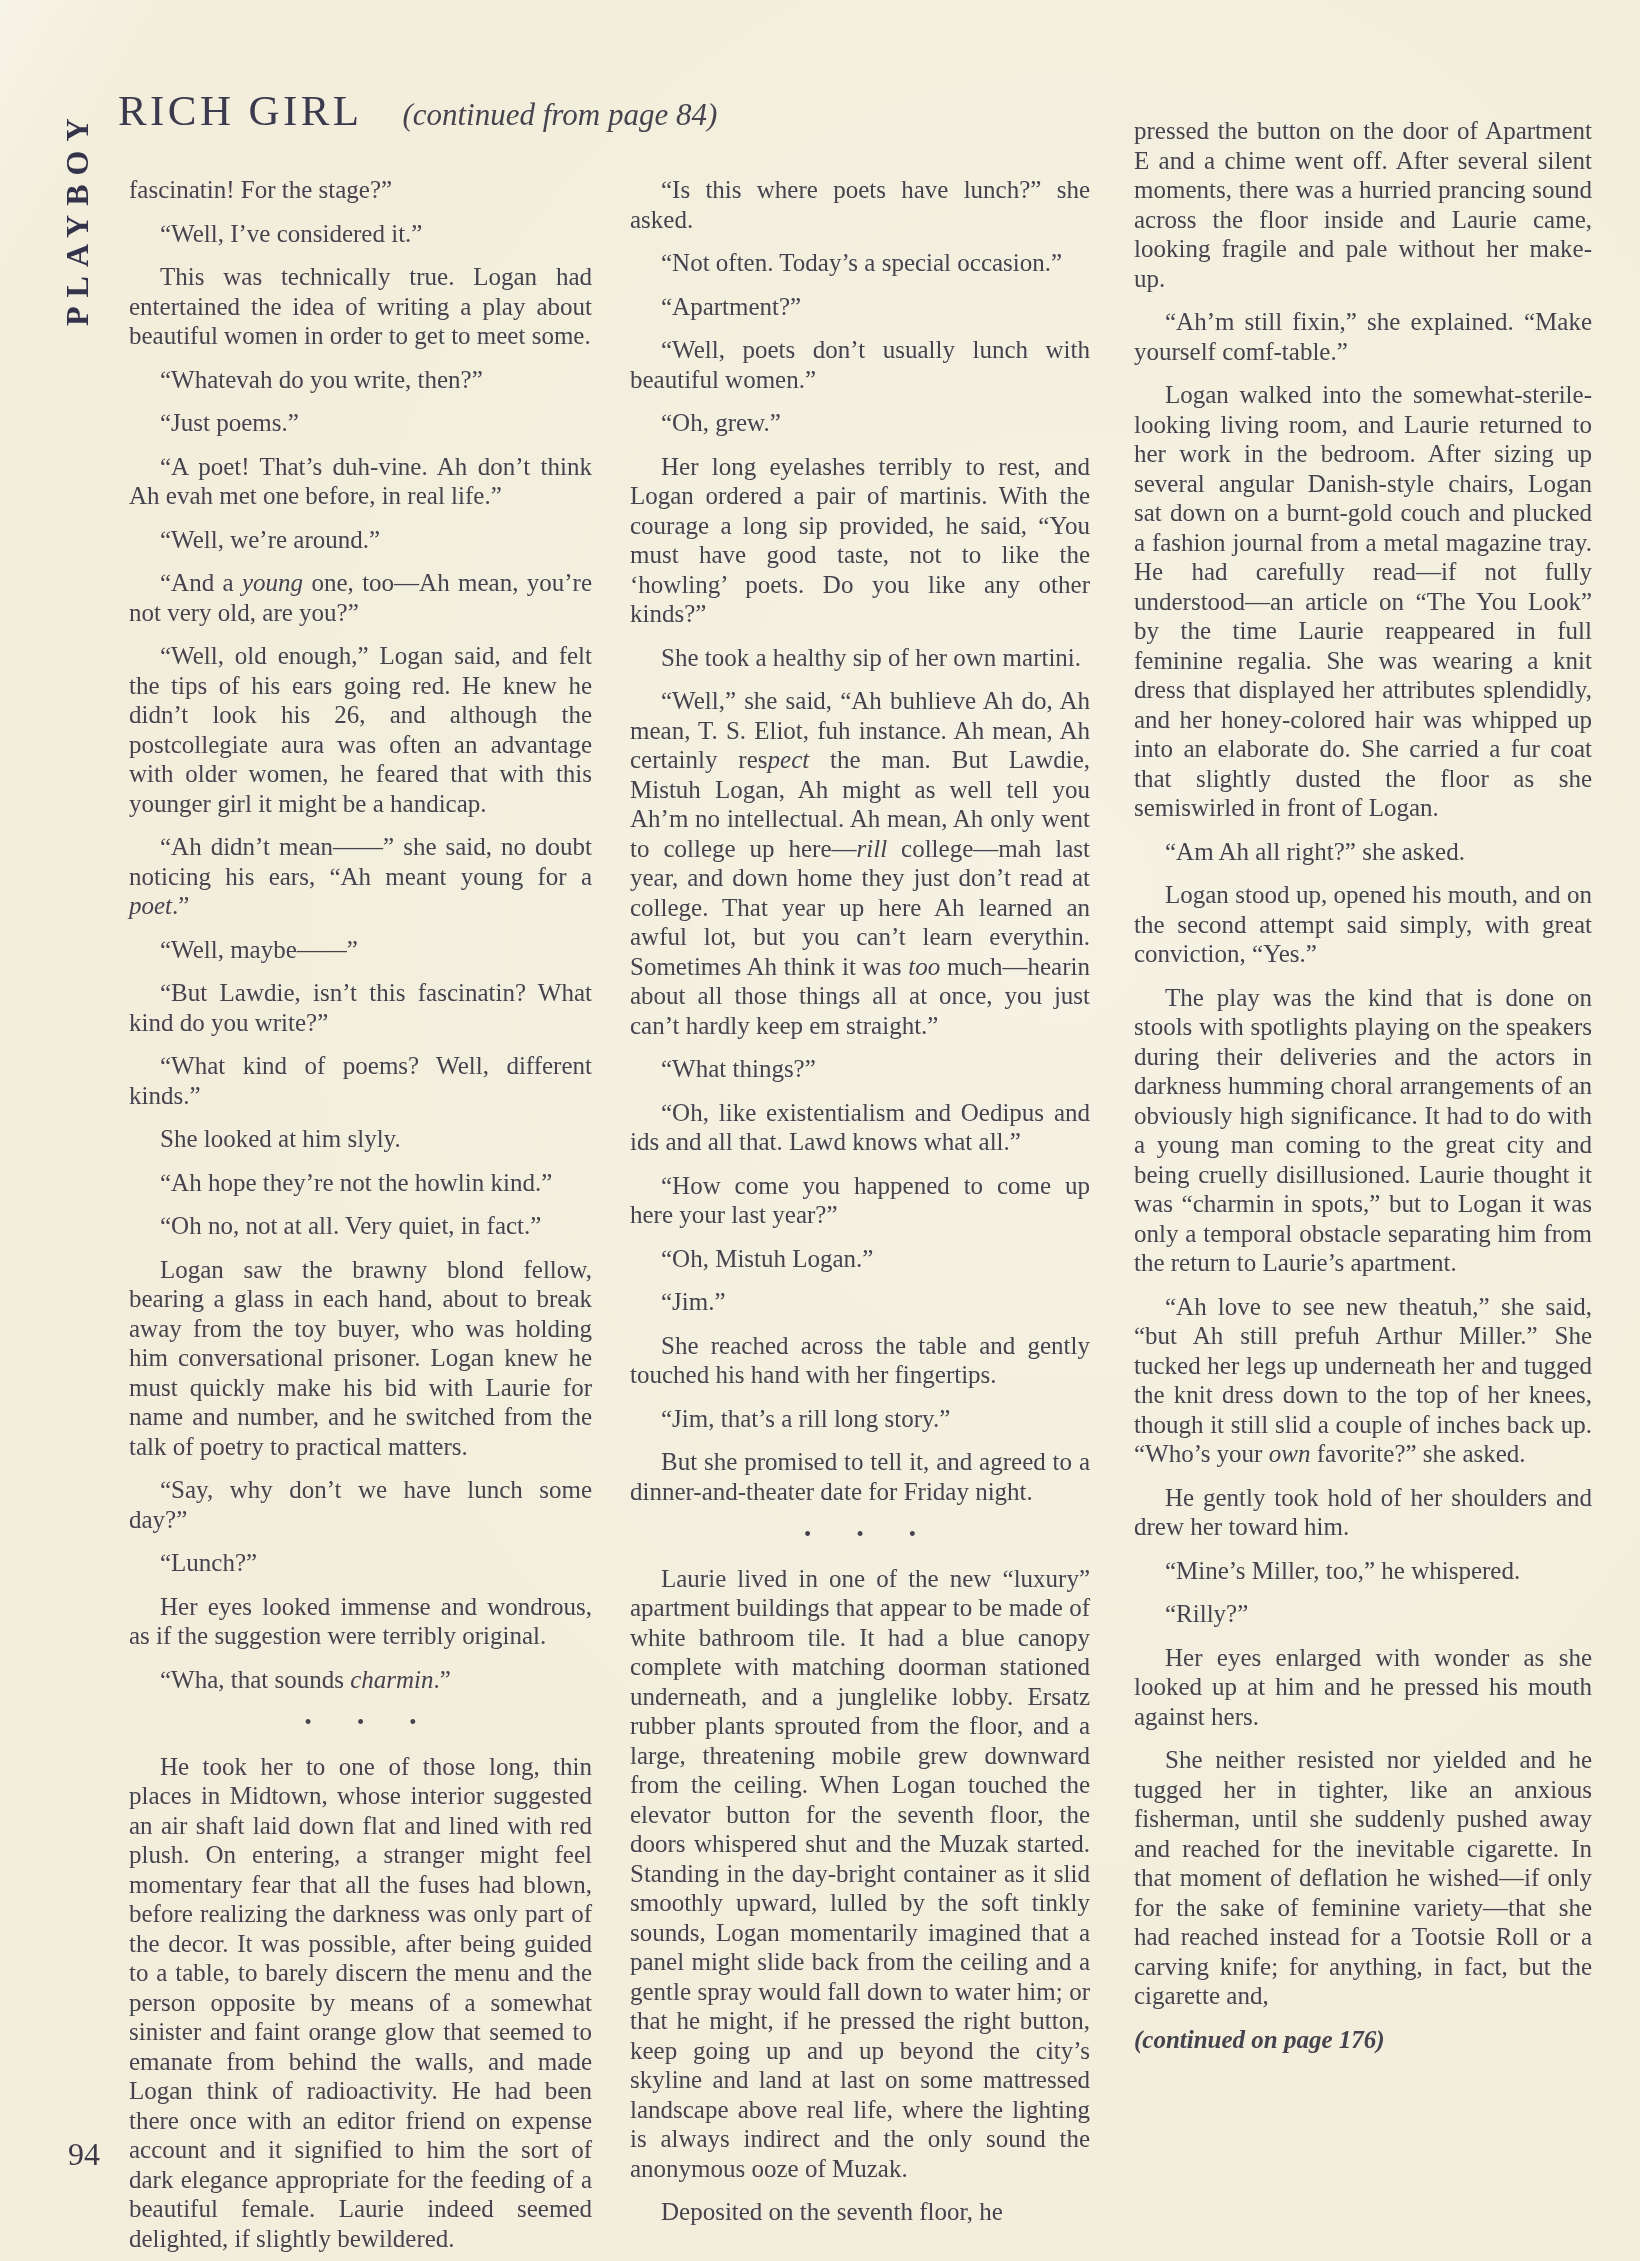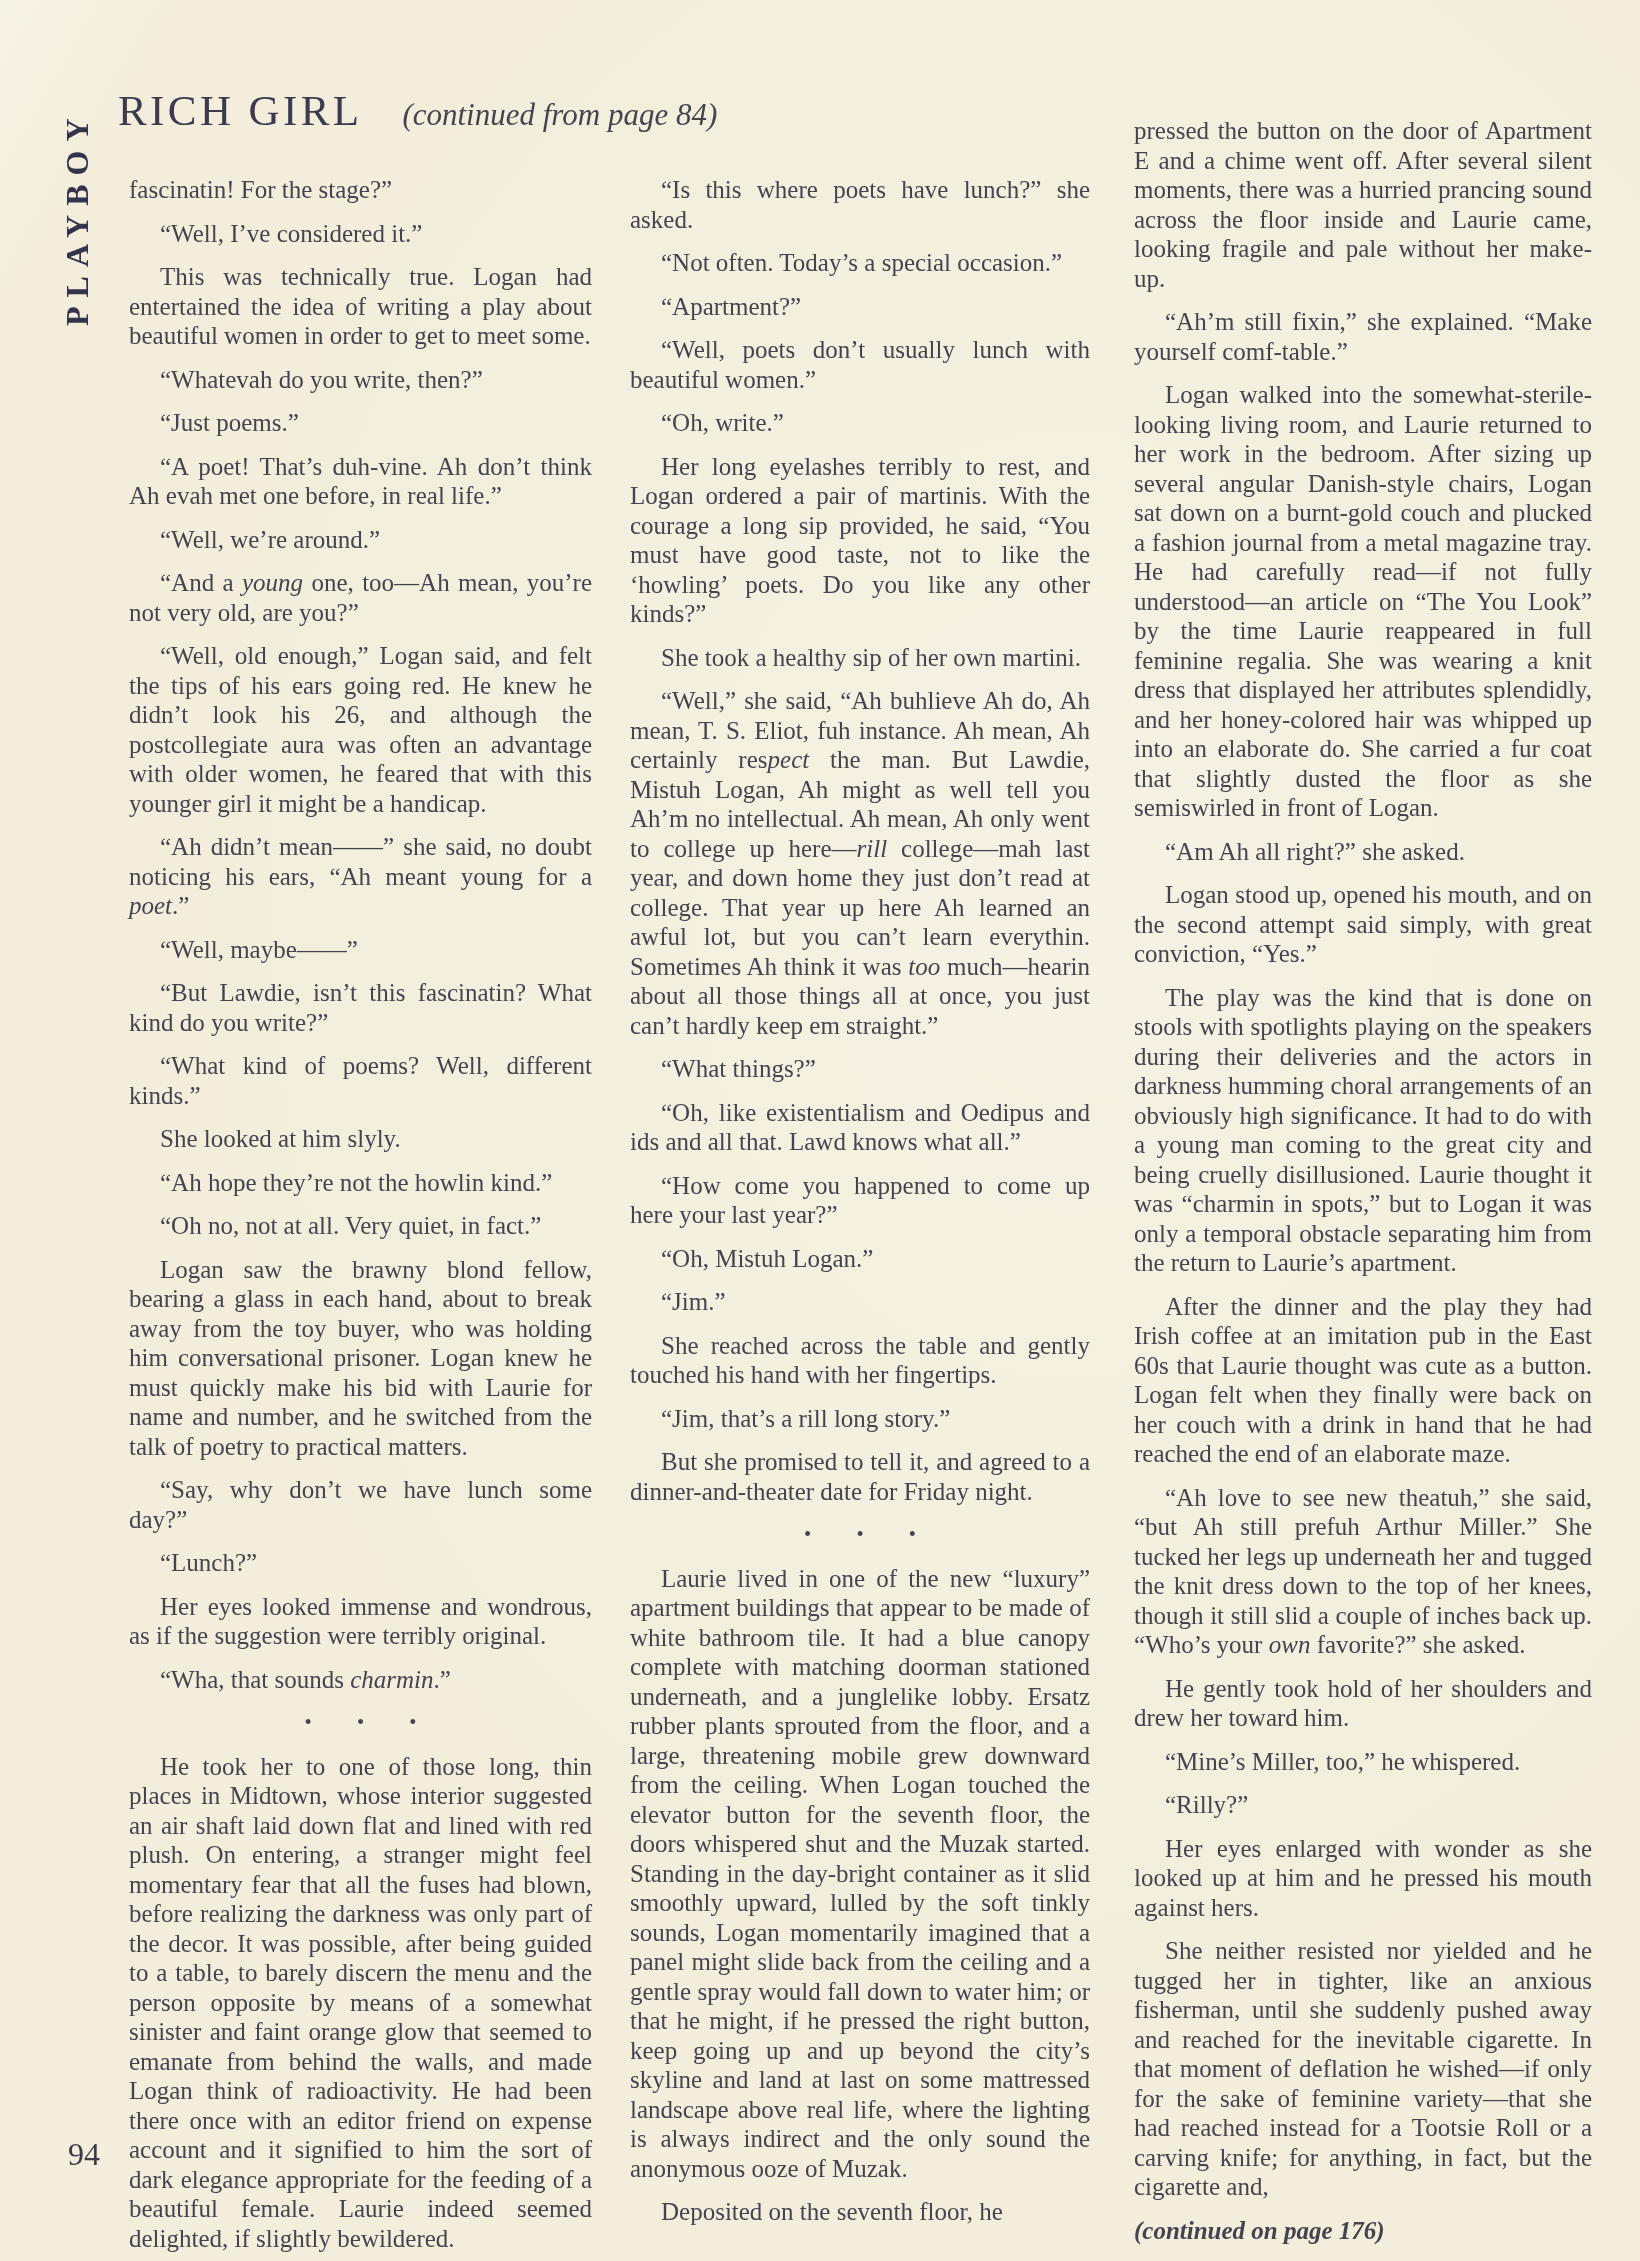--- a/index.html
+++ b/index.html
@@ -103,21 +103,21 @@
       <p class="normal">Her eyes looked immense and wondrous, as if the suggestion were terribly original.</p>
       <p class="normal">“Wha, that sounds <i>charmin</i>.”</p>
       <div class="dinkus">• • •</div>
       <p class="normal">He took her to one of those long, thin places in Midtown, whose interior suggested an air shaft laid down flat and lined with red plush. On entering, a stranger might feel momentary fear that all the fuses had blown, before realizing the darkness was only part of the decor. It was possible, after being guided to a table, to barely discern the menu and the person opposite by means of a somewhat sinister and faint orange glow that seemed to emanate from behind the walls, and made Logan think of radioactivity. He had been there once with an editor friend on expense account and it signified to him the sort of dark elegance appropriate for the feeding of a beautiful female. Laurie indeed seemed delighted, if slightly bewildered.</p>
     </div>
   <div class="col" id="col2">
       <p class="normal">“Is this where poets have lunch?” she asked.</p>
       <p class="normal">“Not often. Today’s a special occasion.”</p>
       <p class="normal">“Apartment?”</p>
       <p class="normal">“Well, poets don’t usually lunch with beautiful women.”</p>
-      <p class="normal">“Oh, write.”</p>
+      <p class="normal">“Oh, grew.”</p>
       <p class="normal">Her long eyelashes terribly to rest, and Logan ordered a pair of martinis. With the courage a long sip provided, he said, “You must have good taste, not to like the ‘howling’ poets. Do you like any other kinds?”</p>
       <p class="normal">She took a healthy sip of her own martini.</p>
       <p class="normal">“Well,” she said, “Ah buhlieve Ah do, Ah mean, T. S. Eliot, fuh instance. Ah mean, Ah certainly res<i>pect</i> the man. But Lawdie, Mistuh Logan, Ah might as well tell you Ah’m no intellectual. Ah mean, Ah only went to college up here—<i>rill</i> college—mah last year, and down home they just don’t read at college. That year up here Ah learned an awful lot, but you can’t learn everythin. Sometimes Ah think it was <i>too</i> much—hearin about all those things all at once, you just can’t hardly keep em straight.”</p>
       <p class="normal">“What things?”</p>
       <p class="normal">“Oh, like existentialism and Oedipus and ids and all that. Lawd knows what all.”</p>
       <p class="normal">“How come you happened to come up here your last year?”</p>
       <p class="normal">“Oh, Mistuh Logan.”</p>
       <p class="normal">“Jim.”</p>
       <p class="normal">She reached across the table and gently touched his hand with her fingertips.</p>
       <p class="normal">“Jim, that’s a rill long story.”</p>
@@ -126,21 +126,20 @@
       <p class="normal">Laurie lived in one of the new “luxury” apartment buildings that appear to be made of white bathroom tile. It had a blue canopy complete with matching doorman stationed underneath, and a junglelike lobby. Ersatz rubber plants sprouted from the floor, and a large, threatening mobile grew downward from the ceiling. When Logan touched the elevator button for the seventh floor, the doors whispered shut and the Muzak started. Standing in the day-bright container as it slid smoothly upward, lulled by the soft tinkly sounds, Logan momentarily imagined that a panel might slide back from the ceiling and a gentle spray would fall down to water him; or that he might, if he pressed the right button, keep going up and up beyond the city’s skyline and land at last on some mattressed landscape above real life, where the lighting is always indirect and the only sound the anonymous ooze of Muzak.</p>
       <p class="normal">Deposited on the seventh floor, he</p>
     </div>
   <div class="col" id="col3">
       <p class="flush">pressed the button on the door of Apartment E and a chime went off. After several silent moments, there was a hurried prancing sound across the floor inside and Laurie came, looking fragile and pale without her make-up.</p>
       <p class="normal">“Ah’m still fixin,” she explained. “Make yourself comf-table.”</p>
       <p class="normal">Logan walked into the somewhat-sterile-looking living room, and Laurie returned to her work in the bedroom. After sizing up several angular Danish-style chairs, Logan sat down on a burnt-gold couch and plucked a fashion journal from a metal magazine tray. He had carefully read—if not fully understood—an article on “The You Look” by the time Laurie reappeared in full feminine regalia. She was wearing a knit dress that displayed her attributes splendidly, and her honey-colored hair was whipped up into an elaborate do. She carried a fur coat that slightly dusted the floor as she semiswirled in front of Logan.</p>
       <p class="normal">“Am Ah all right?” she asked.</p>
       <p class="normal">Logan stood up, opened his mouth, and on the second attempt said simply, with great conviction, “Yes.”</p>
       <p class="normal">The play was the kind that is done on stools with spotlights playing on the speakers during their deliveries and the actors in darkness humming choral arrangements of an obviously high significance. It had to do with a young man coming to the great city and being cruelly disillusioned. Laurie thought it was “charmin in spots,” but to Logan it was only a temporal obstacle separating him from the return to Laurie’s apartment.</p>
-      <p class="normal">After the dinner and the play they had Irish coffee at an imitation pub in the East 60s that Laurie thought was cute as a button. Logan felt when they finally were back on her couch with a drink in hand that he had reached the end of an elaborate maze.</p>
       <p class="normal">“Ah love to see new theatuh,” she said, “but Ah still prefuh Arthur Miller.” She tucked her legs up underneath her and tugged the knit dress down to the top of her knees, though it still slid a couple of inches back up. “Who’s your <i>own</i> favorite?” she asked.</p>
       <p class="normal">He gently took hold of her shoulders and drew her toward him.</p>
       <p class="normal">“Mine’s Miller, too,” he whispered.</p>
       <p class="normal">“Rilly?”</p>
       <p class="normal">Her eyes enlarged with wonder as she looked up at him and he pressed his mouth against hers.</p>
       <p class="normal">She neither resisted nor yielded and he tugged her in tighter, like an anxious fisherman, until she suddenly pushed away and reached for the inevitable cigarette. In that moment of deflation he wished—if only for the sake of feminine variety—that she had reached instead for a Tootsie Roll or a carving knife; for anything, in fact, but the cigarette and,</p>
       <p class="continued"><i>(continued on page 176)</i></p>
     </div>
 
   <div class="pagenum">94</div>

